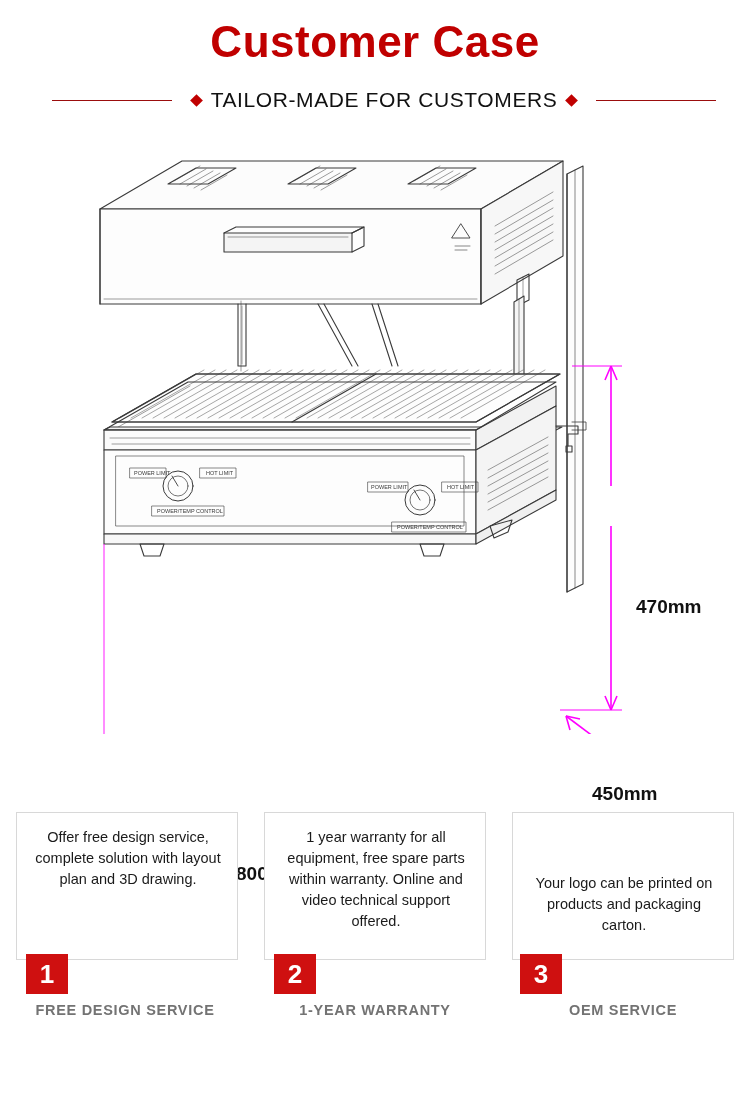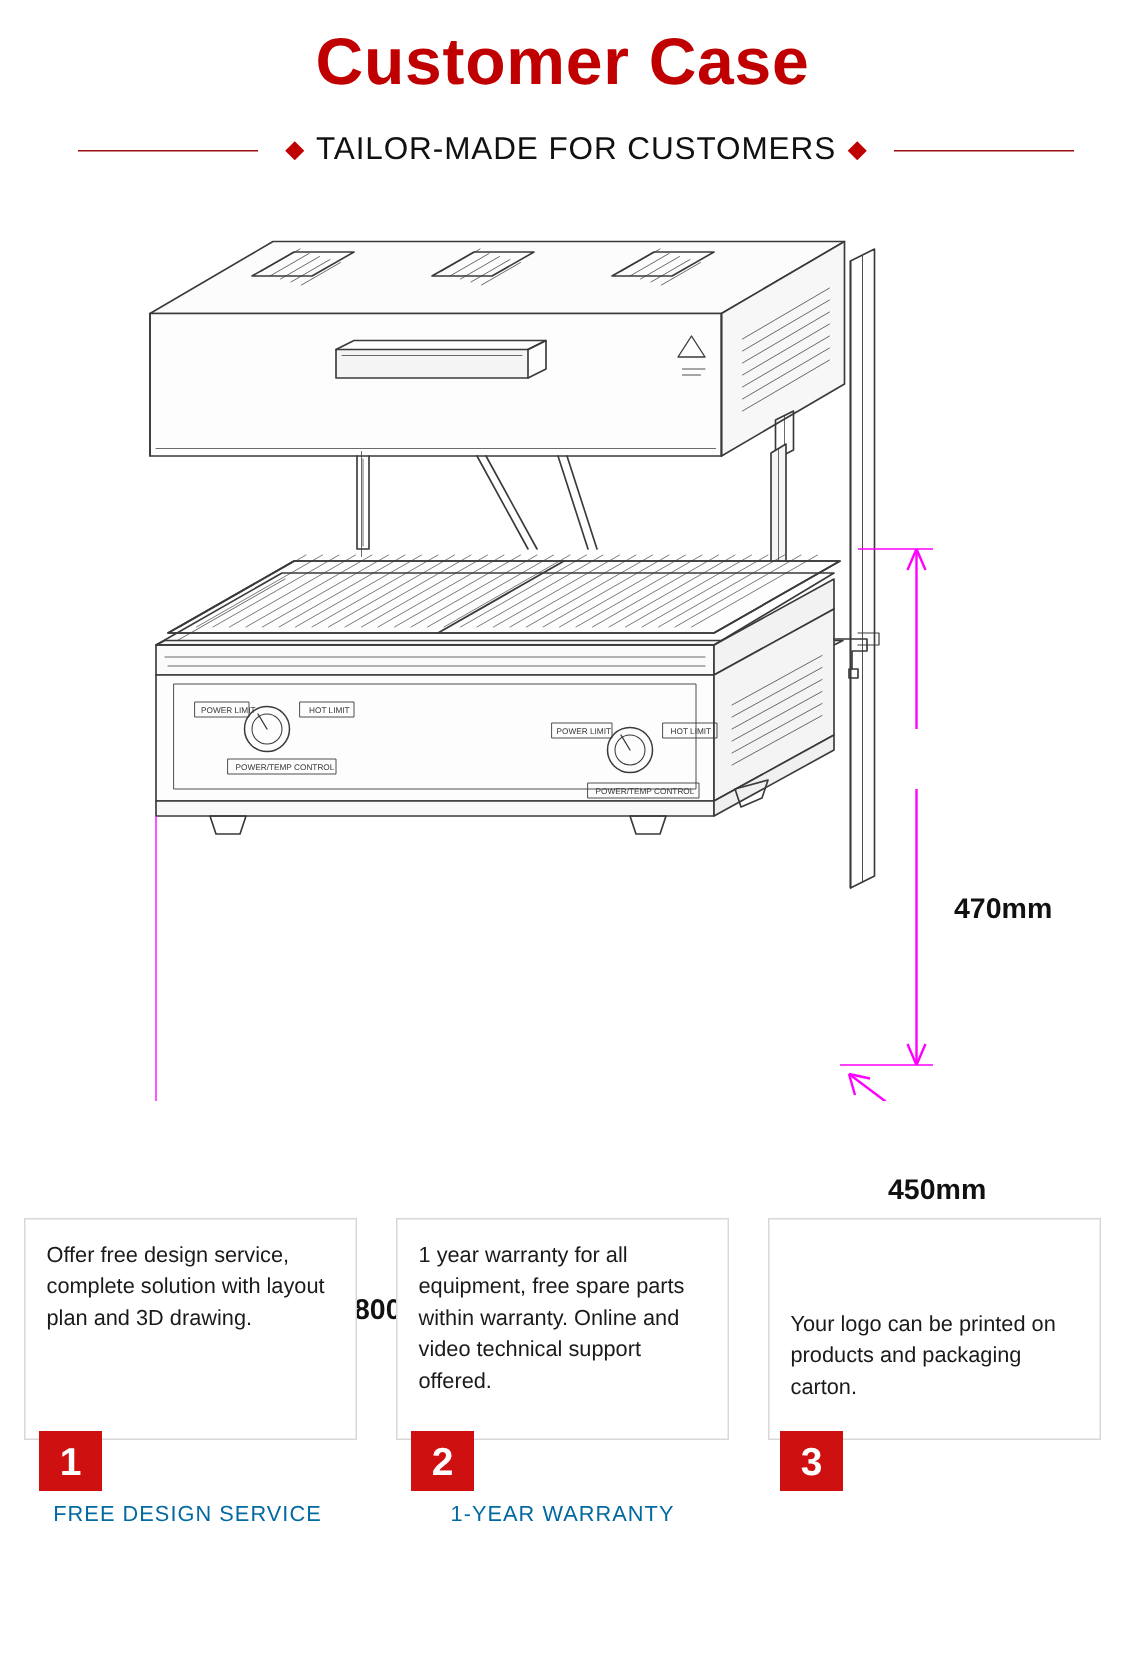--- a/index.html
+++ b/index.html
@@ -90,20 +90,21 @@
     height:148px;
     padding:14px 12px 0 14px;
     box-sizing:border-box;
     background:#fff;
   }
   .card-text{
     font-size:14.5px;
     line-height:1.45;
     color:#1a1a1a;
     white-space:pre-line;
+    text-align:center;
   }
   .card.c2 .card-text,.card.c3 .card-text{font-size:14.5px;}
   .card.c2 .card-box{}
   .card.c3 .card-box{padding-top:60px;}
   .num-badge{
     position:absolute;
     left:10px;
     top:142px;
     width:42px;height:40px;
     background:#cf1010;
@@ -112,23 +113,23 @@
     font-weight:bold;
     display:flex;
     align-items:center;
     justify-content:center;
   }
   .card.c3 .num-badge{left:8px;}
   .card-caption{
     margin-top:42px;
     text-align:center;
     font-size:14.5px;
-    font-weight:normal;
+    font-weight:bold;
     letter-spacing:0.7px;
-    color:#0369a1;
+    color:#737373;
   }
   .card.c1 .card-caption{margin-left:-4px;}
 </style>
 </head>
 <body>
 
 <div class="page">
 
   <div class="header">
     <h1 class="title">Customer Case</h1>
@@ -354,17 +355,18 @@
       </div>
       <div class="num-badge">2</div>
       <div class="card-caption">1-YEAR WARRANTY</div>
     </div>
 
     <div class="card c3">
       <div class="card-box">
         <div class="card-text">Your logo can be printed on products and packaging carton.</div>
       </div>
       <div class="num-badge">3</div>
+      <div class="card-caption">OEM SERVICE</div>
     </div>
 
   </div>
 
 </div>
 
 </body></html>

